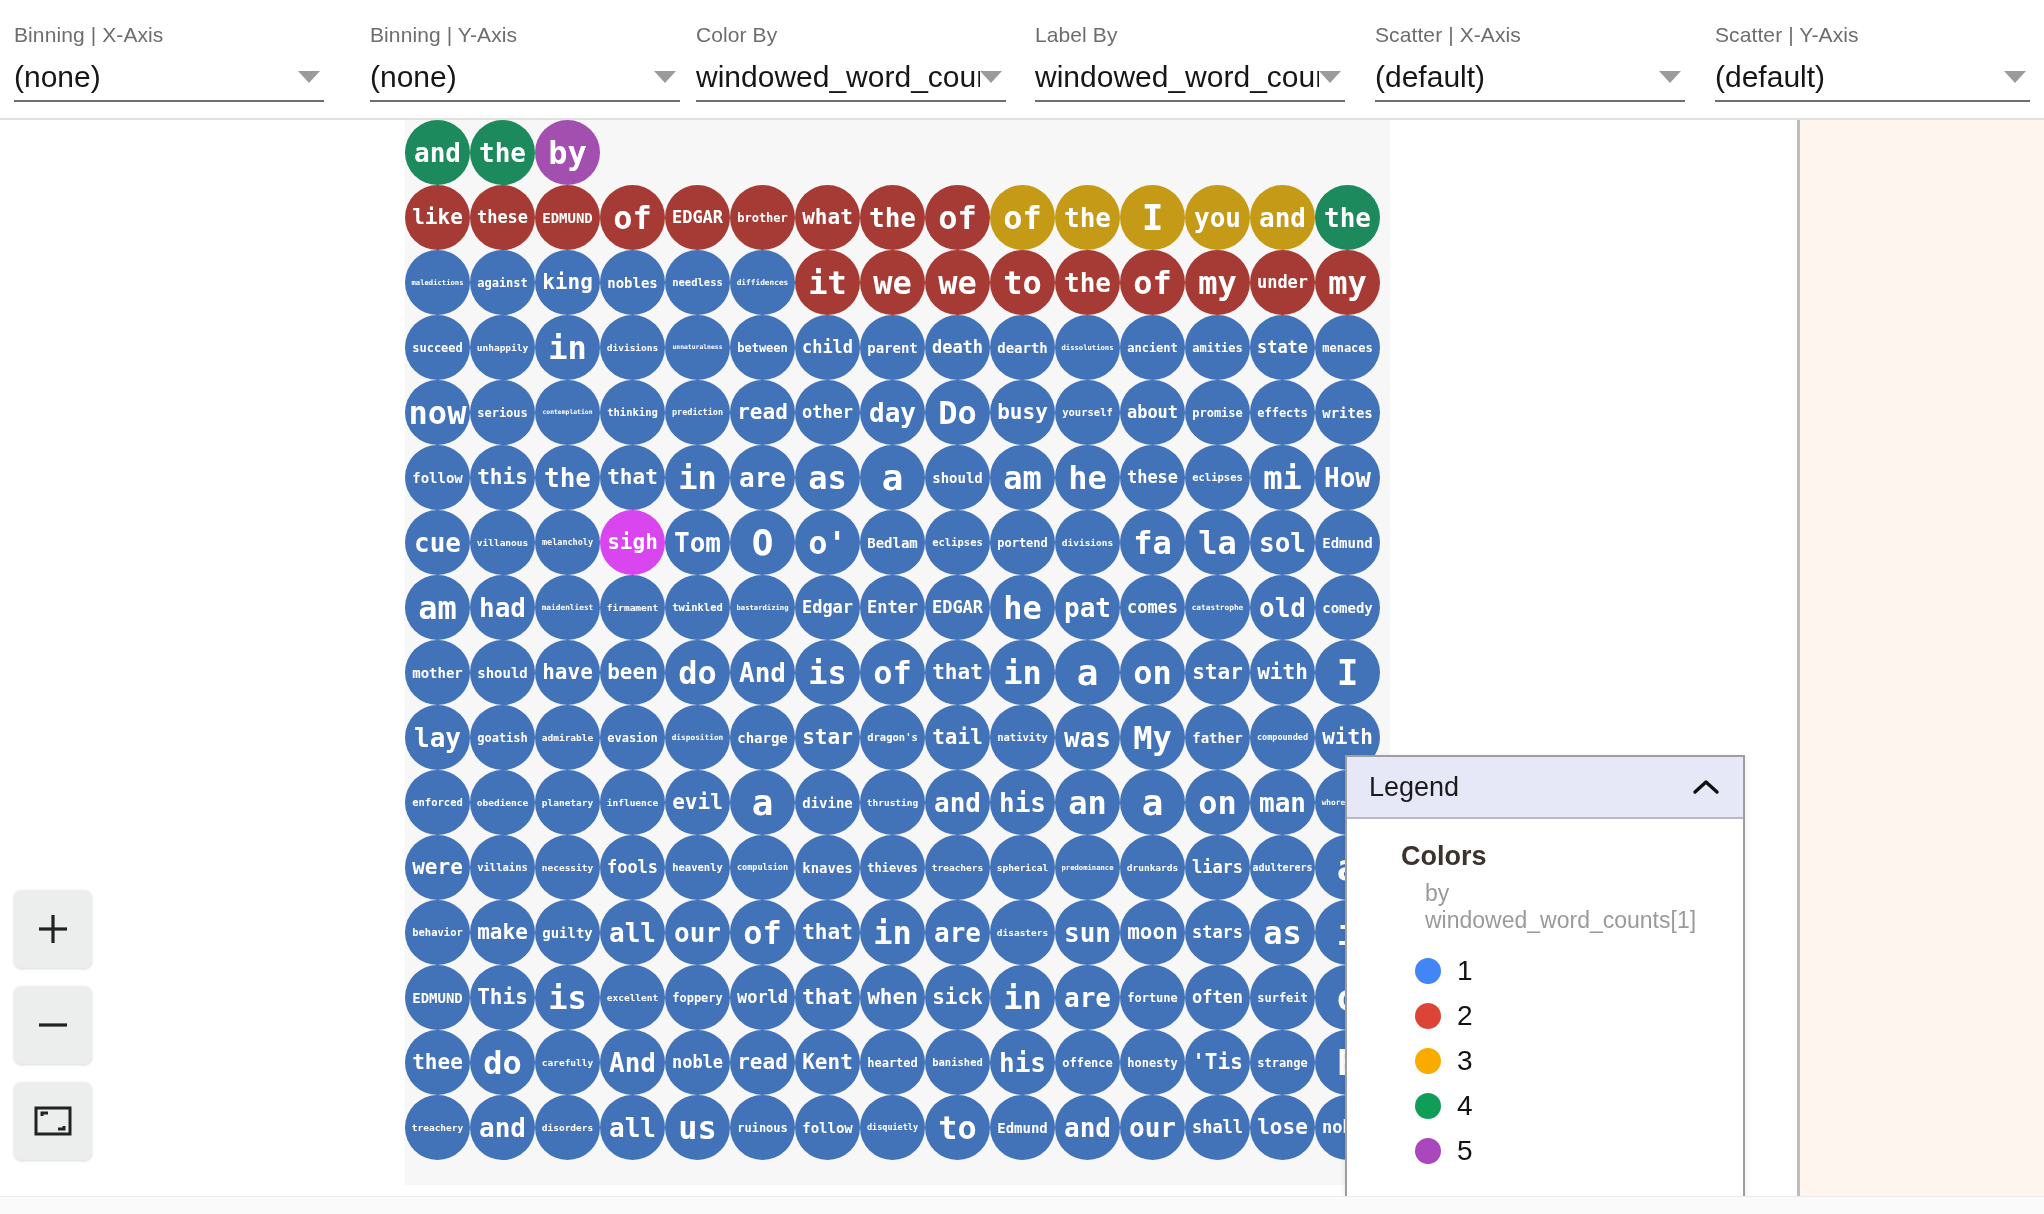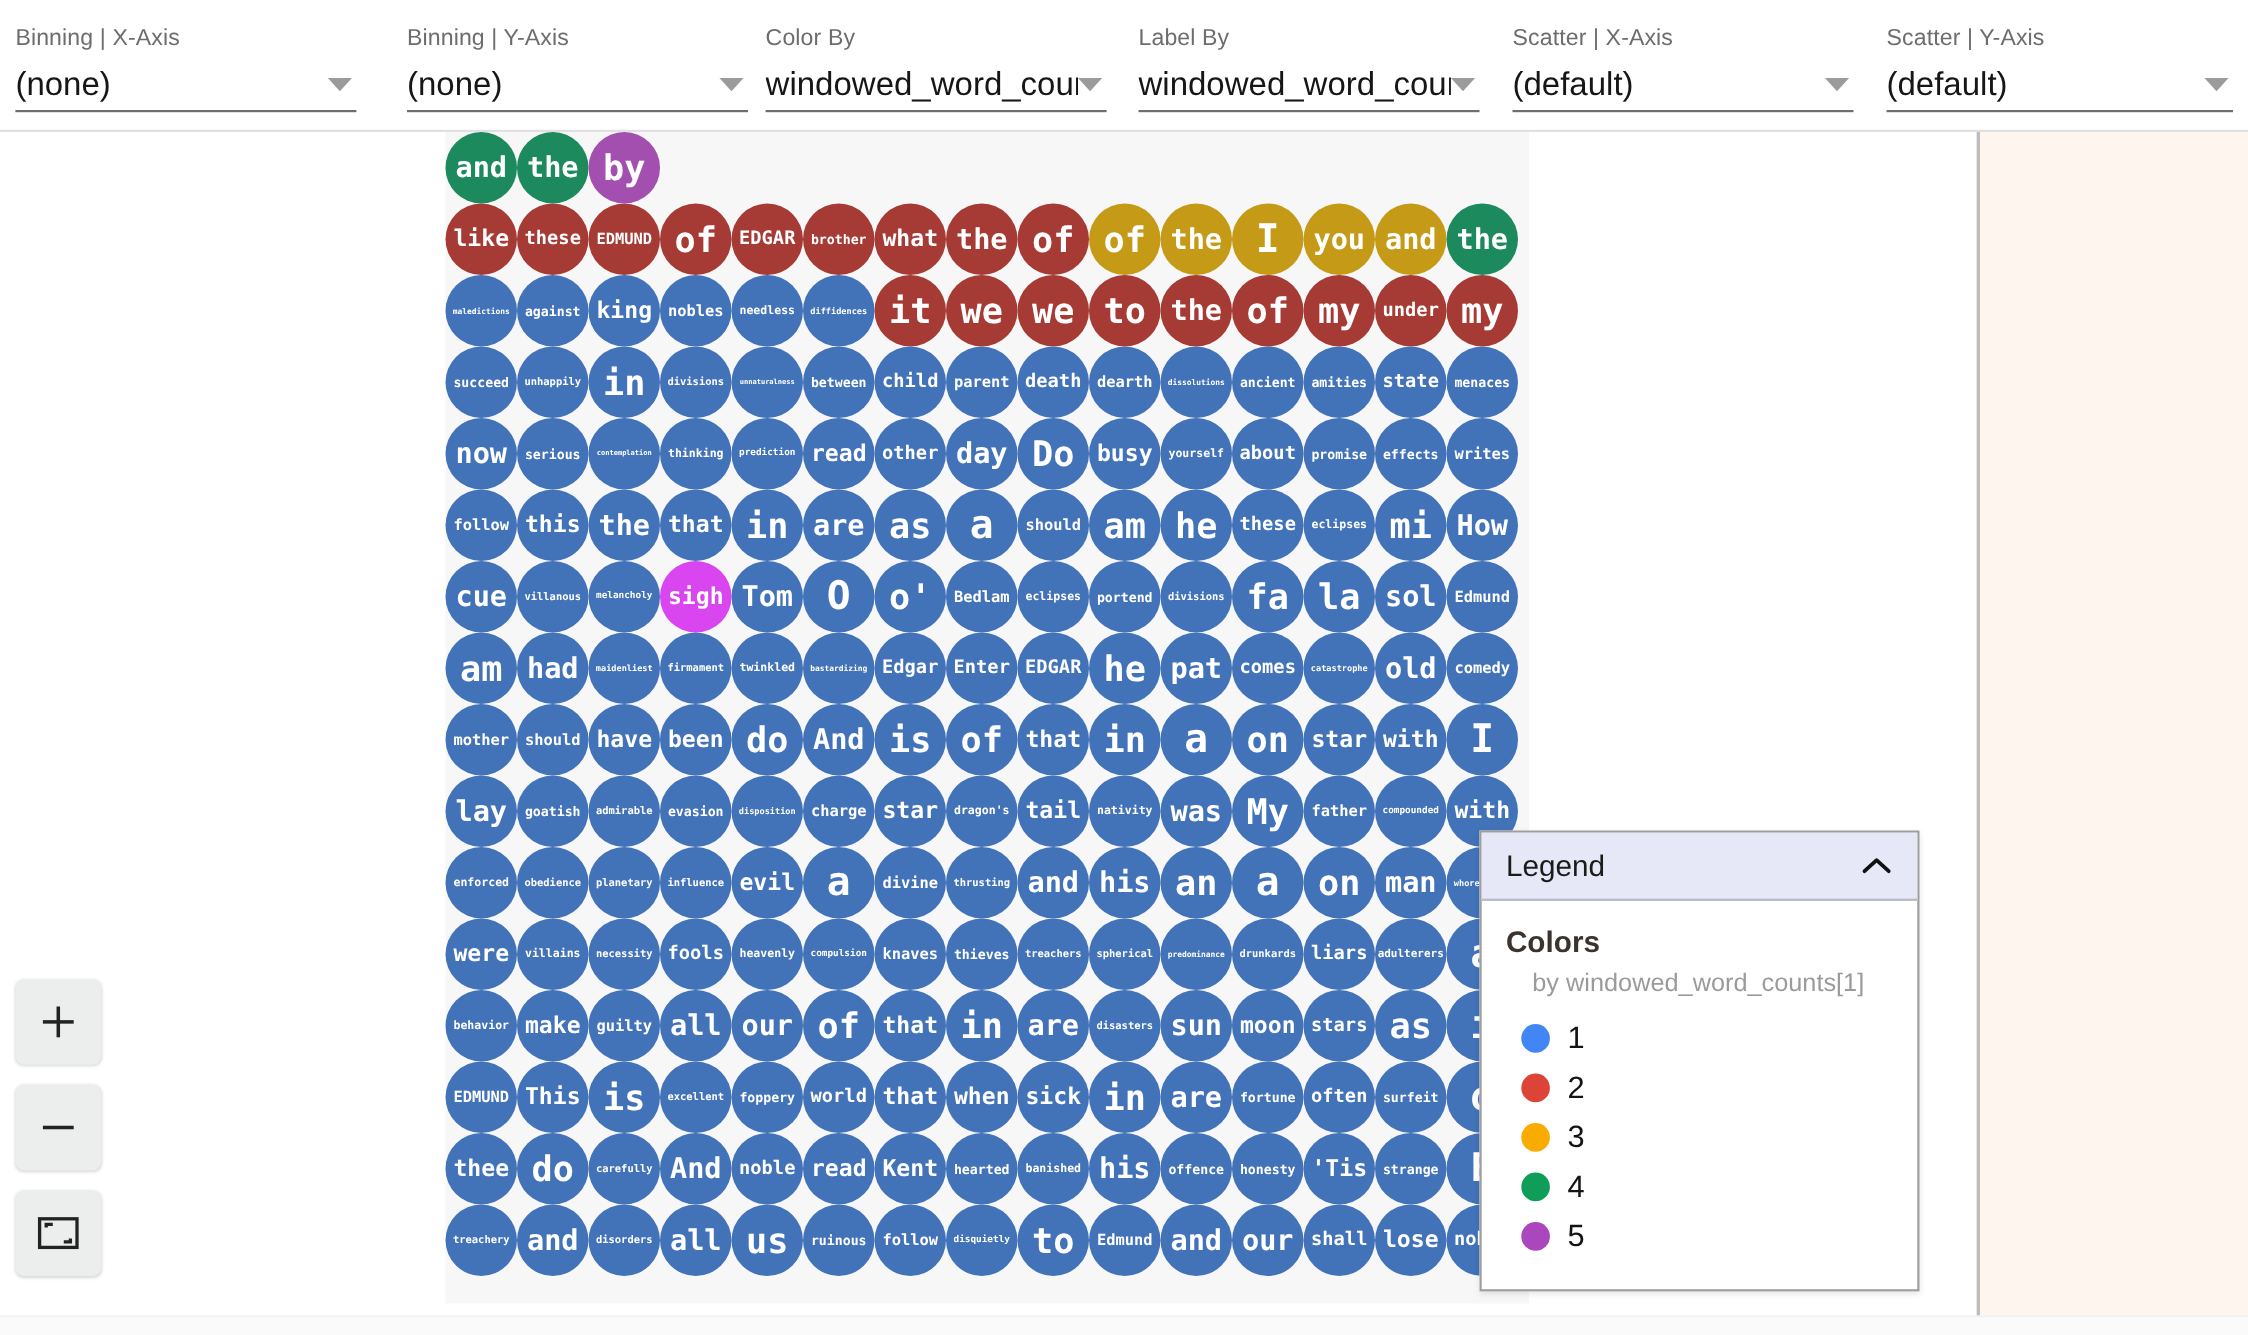--- a/index.html
+++ b/index.html
@@ -187,20 +187,21 @@
     padding: 0 22px 0 22px;
     box-sizing: border-box;
     cursor: pointer;
   }
   #legend-title {
     font-size: 27px;
     color: #1b1b1b;
   }
   #legend-body {
     padding: 18px 22px 26px 22px;
+    margin-left: 32px;
   }
   #legend-section-title {
     font-size: 27px;
     font-weight: bold;
     color: #3c332f;
     margin: 4px 0 2px 0;
   }
   #legend-subtitle {
     font-size: 23px;
     color: #9a9a9a;
@@ -456,21 +457,21 @@
             </div>
             <div class="bubble" style="left: 845px; background: rgb(66, 114, 184);">
               <span style="font-size: 17px;">state</span>
             </div>
             <div class="bubble" style="left: 910px; background: rgb(66, 114, 184);">
               <span style="font-size: 12px;">menaces</span>
             </div>
           </div>
           <div class="brow" style="top: 260px;">
             <div class="bubble" style="left: 0px; background: rgb(66, 114, 184);">
-              <span style="font-size: 26px;">now</span>
+              <span style="font-size: 32px;">now</span>
             </div>
             <div class="bubble" style="left: 65px; background: rgb(66, 114, 184);">
               <span style="font-size: 12px;">serious</span>
             </div>
             <div class="bubble" style="left: 130px; background: rgb(66, 114, 184);">
               <span style="font-size: 6.4px;">contemplation</span>
             </div>
             <div class="bubble" style="left: 195px; background: rgb(66, 114, 184);">
               <span style="font-size: 10.5px;">thinking</span>
             </div>

